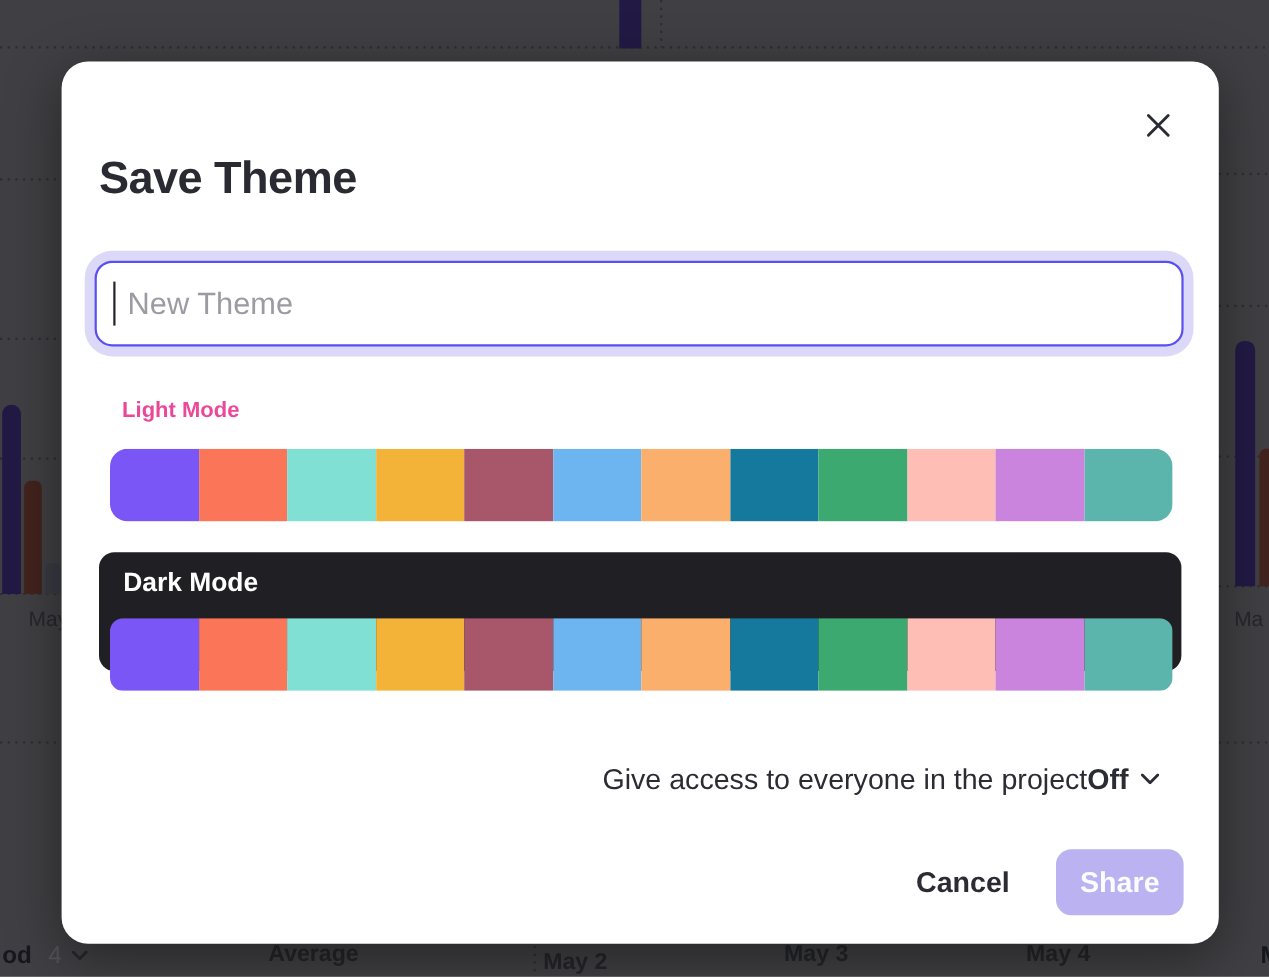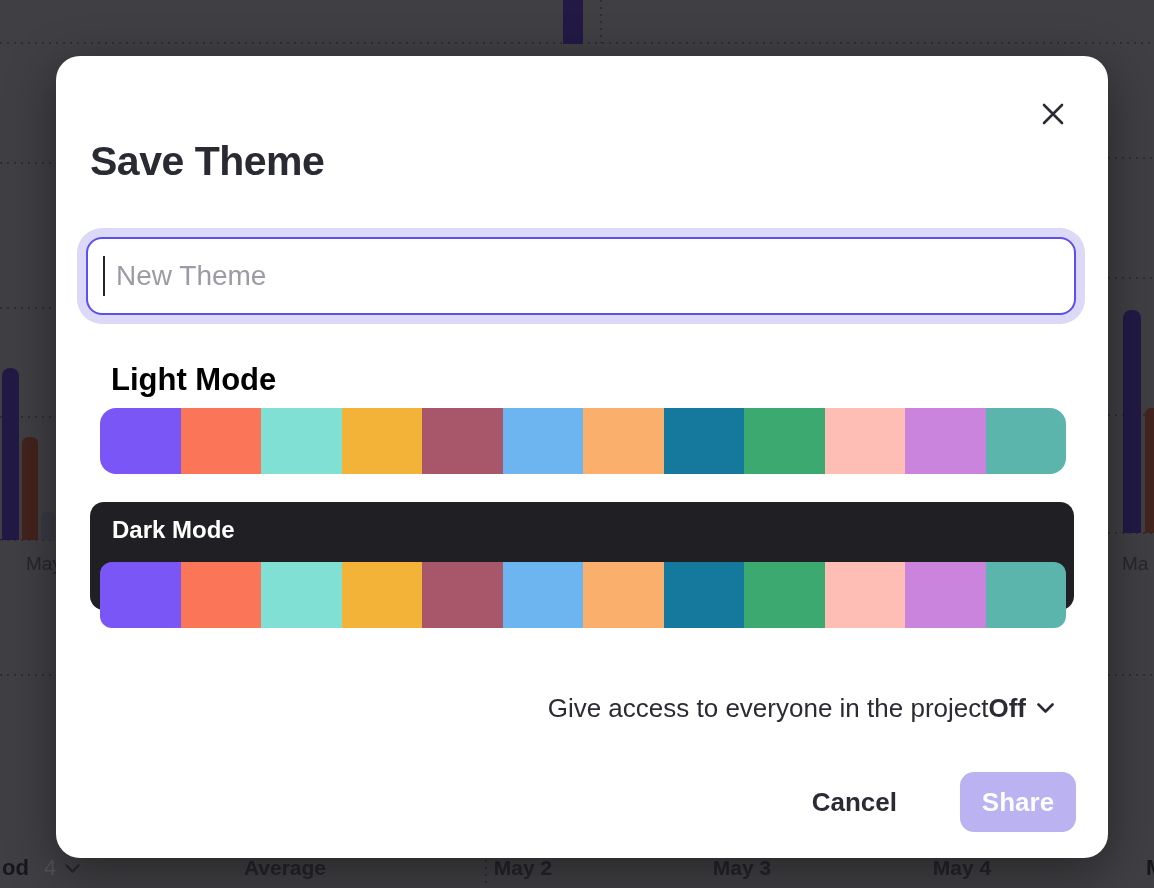--- a/index.html
+++ b/index.html
@@ -32,34 +32,34 @@
   .input-wrap{position:absolute;left:30px;top:181px;width:990px;height:78px;}
   .input-wrap input{
     width:100%;height:100%;box-sizing:border-box;
     border:2px solid #5A4FF0;border-radius:16px;
     box-shadow:0 0 0 9px #DCD8F8;
     font-size:28px;color:#2A2A33;padding:0 0 0 28px;outline:none;
     font-family:"Liberation Sans","DejaVu Sans",sans-serif;
   }
   .input-wrap input::placeholder{color:#9B9BA3;}
   .caret{position:absolute;left:17px;top:19px;width:2px;height:40px;background:#23232B;}
-  .section-label-light{position:absolute;left:55px;top:306px;font-size:31px;font-weight:700;color:#000000;}
+  .section-label-light{position:absolute;left:55px;top:306px;font-size:20px;font-weight:700;color:#ec4899;}
   .palette-row{position:absolute;display:flex;overflow:hidden;border-radius:14px;}
   .palette-row.light{left:44px;top:352px;width:966px;height:66px;border-radius:16px;}
   .dark-card{position:absolute;left:34px;top:446px;width:984px;height:108px;background:#202024;border-radius:14px;}
   .section-label-dark{position:absolute;left:22px;top:14px;font-size:24px;font-weight:700;color:#FFFFFF;}
   .palette-row.dark{left:10px;top:60px;width:966px;height:66px;border-radius:12px;}
   .swatch{flex:1 1 0;height:100%;}
   .access-row{position:absolute;left:33px;top:630px;width:965px;height:44px;display:flex;align-items:center;justify-content:flex-end;}
   .access-text{font-size:26px;font-weight:500;color:#2B2B33;}
   .access-select{display:flex;align-items:center;gap:11px;cursor:pointer;background:none;border:none;padding:0;}
   .access-value{font-size:26px;font-weight:700;color:#2B2B33;}
   .actions{position:absolute;right:32px;top:716px;height:60px;display:flex;align-items:center;gap:42px;}
   .cancel-btn{font-size:26px;font-weight:700;color:#2B2B33;background:none;border:none;cursor:pointer;padding:0;font-family:inherit;}
-  .share-btn{width:116px;height:60px;border:none;border-radius:14px;background:#BAB2F1;color:#FCFBFE;font-size:26px;font-weight:700;cursor:pointer;font-family:inherit;margin-left:21px;}
+  .share-btn{width:116px;height:60px;border:none;border-radius:14px;background:#BAB2F1;color:#FCFBFE;font-size:26px;font-weight:700;cursor:pointer;font-family:inherit;}
 </style>
 </head>
 <body>
 
 <div id="backdrop">
   <svg width="1154" height="888" style="position:absolute;inset:0;" fill="none" stroke="#2E2D33" stroke-width="2" stroke-dasharray="2 5">
     <line x1="0" y1="43" x2="1154" y2="43"></line>
     <line x1="601" y1="0" x2="601" y2="43"></line>
     <line x1="0" y1="163" x2="56" y2="163"></line>
     <line x1="0" y1="308" x2="56" y2="308"></line>
@@ -86,21 +86,21 @@
 
   <div class="period">
     <span class="p1">od</span>
       <span class="p2">4</span>
     <svg width="15" height="9" viewBox="0 0 15 9" fill="none" stroke="#26272C" stroke-width="2.4" stroke-linecap="round">
         <path d="M1.5 1.5 L7.5 7.5 L13.5 1.5"></path>
       </svg>
   </div>
 
   <span class="axis-label" style="left:285px;">Average</span>
-  <span class="axis-label" style="left:523px;">May 2</span>
+  <span class="axis-label" style="left:523px;margin-top:7px;">May 2</span>
   <span class="axis-label" style="left:742px;">May 3</span>
   <span class="axis-label" style="left:962px;">May 4</span>
   <span class="clip-right">M</span>
 </div>
 
 <div id="modal">
 
   <div class="modal-title">Save Theme</div>
 
   <button class="close-btn">

